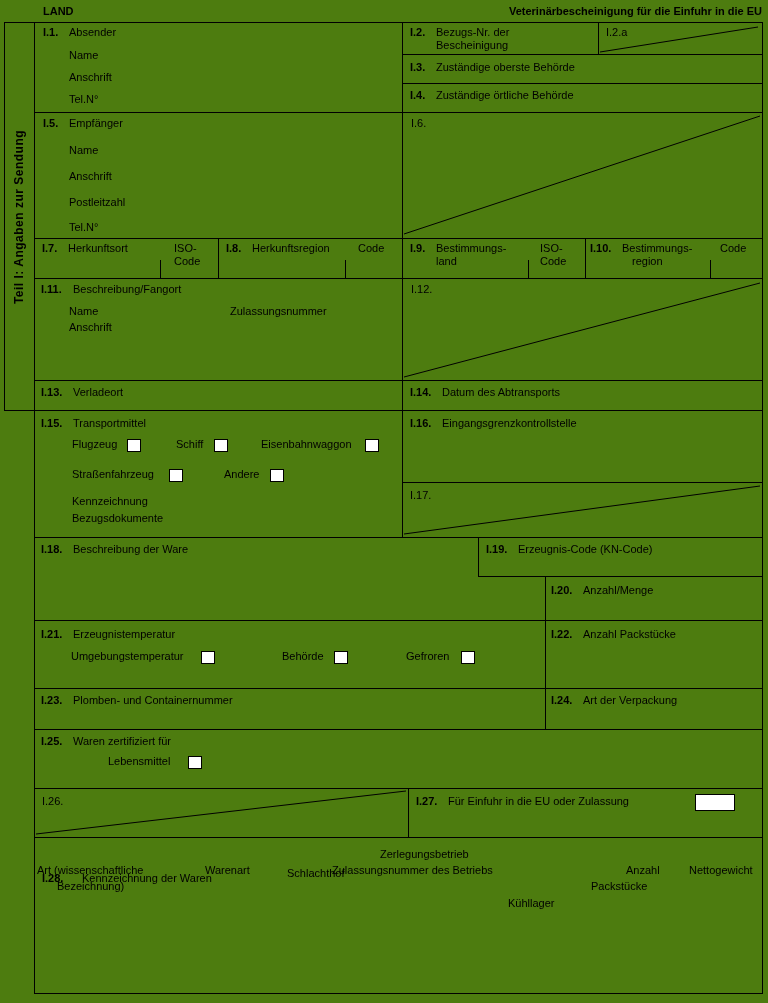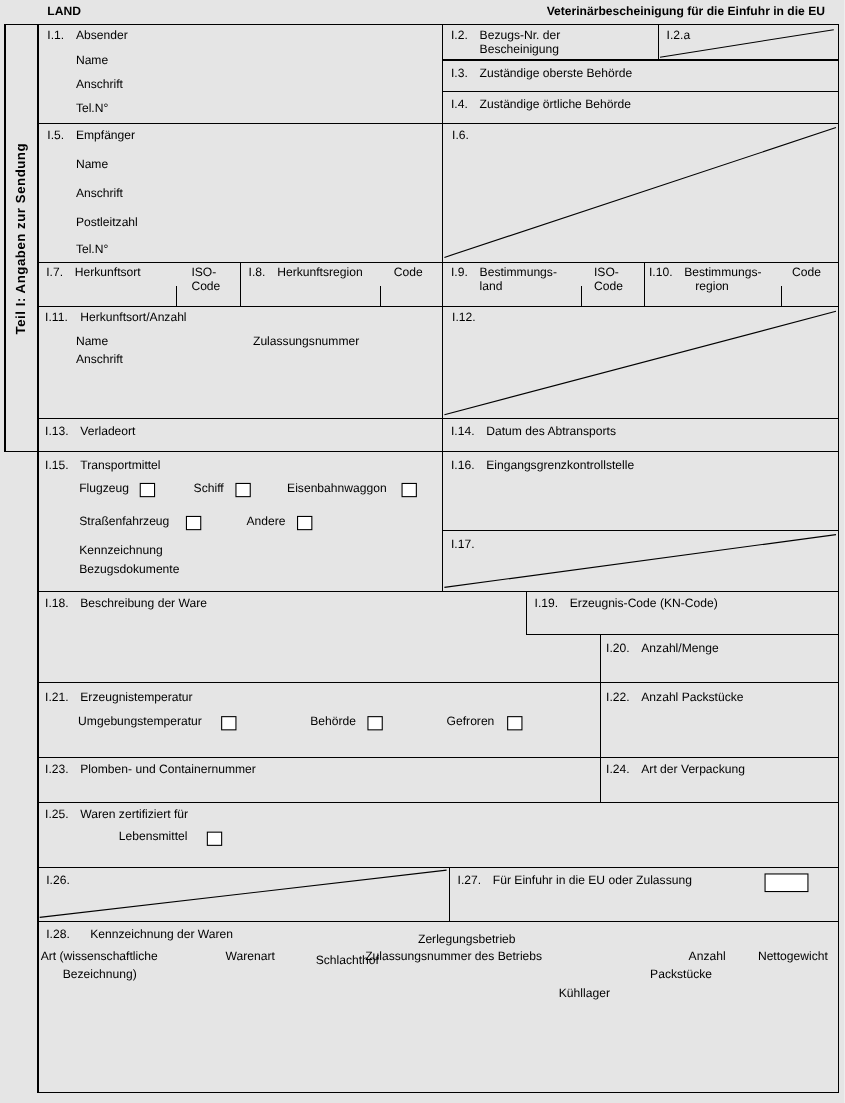--- a/index.html
+++ b/index.html
@@ -1,32 +1,32 @@
 <!DOCTYPE html>
 <html><head>
 <meta charset="utf-8">
 <style>
   html,body{margin:0;padding:0;background:#fff;}
-  #page{position:relative;width:768px;height:1003px;background:#e5e5e5;overflow:hidden;
+  #page{position:relative;width:768px;height:1003px;background:#4d7c0f;overflow:hidden;
         font-family:"Liberation Sans","DejaVu Sans",sans-serif;color:#000;}
   svg.grid{position:absolute;left:0;top:0;}
   .t{position:absolute;white-space:nowrap;font-size:11px;line-height:13px;}
   .b{font-weight:bold;}
   .fl{display:flex;}
-  .num{display:inline-block;}
+  .num{display:inline-block;font-weight:bold;}
   .w1{width:26px;}
   .w2{width:32px;}
-  .w3{width:40px;}
+  .w3{width:40px;margin-top:28px;}
   .ln{display:block;}
   .ind{padding-left:10px;}
   .cb{position:absolute;width:12px;height:11px;border:1px solid #000;background:#fff;}
   .wbox{position:absolute;width:38px;height:15px;border:1px solid #000;background:#fff;}
   .side{position:absolute;left:4px;top:22px;width:30px;height:389px;display:flex;align-items:center;justify-content:center;}
   .side span{transform:rotate(-90deg);white-space:nowrap;font-weight:bold;font-size:12px;letter-spacing:0.5px;}
-  .title-right{right:18px;}
+  .title-right{right:6px;}
 </style>
 </head>
 <body>
 
 <div id="page">
 
   <svg class="grid" width="768" height="1003">
     <g stroke="#000" stroke-width="1" shape-rendering="crispEdges">
 
       <line x1="4" y1="22.5" x2="763" y2="22.5"></line>
@@ -126,21 +126,21 @@
 
   <div class="t fl" style="left:590px;top:242px">
       <span class="num w2">I.10.</span>
       <span>
         <span class="ln">Bestimmungs-</span>
         <span class="ln ind">region</span>
       </span>
     </div>
   <span class="t" style="left:720px;top:242px">Code</span>
 
-  <div class="t" style="left:41px;top:283px"><span class="num w2">I.11.</span><span>Herkunftsort/Anzahl</span></div>
+  <div class="t" style="left:41px;top:283px"><span class="num w2">I.11.</span><span>Beschreibung/Fangort</span></div>
   <span class="t" style="left:69px;top:305px">Name</span>
   <span class="t" style="left:230px;top:305px">Zulassungsnummer</span>
   <span class="t" style="left:69px;top:321px">Anschrift</span>
   <span class="t" style="left:411px;top:283px">I.12.</span>
 
   <div class="t" style="left:41px;top:386px"><span class="num w2">I.13.</span><span>Verladeort</span></div>
   <div class="t" style="left:410px;top:386px"><span class="num w2">I.14.</span><span>Datum des Abtransports</span></div>
 
   <div class="t" style="left:41px;top:417px"><span class="num w2">I.15.</span><span>Transportmittel</span></div>
   <span class="t" style="left:72px;top:438px">Flugzeug</span>

